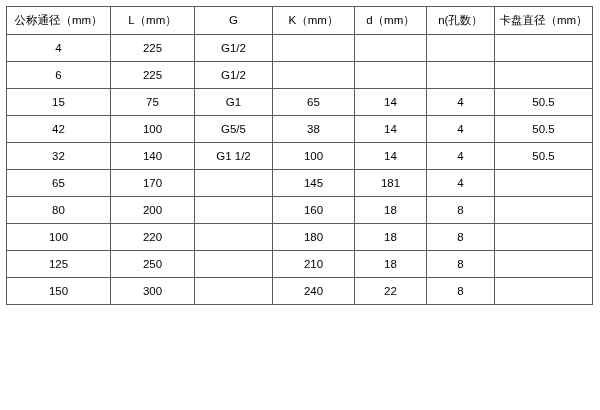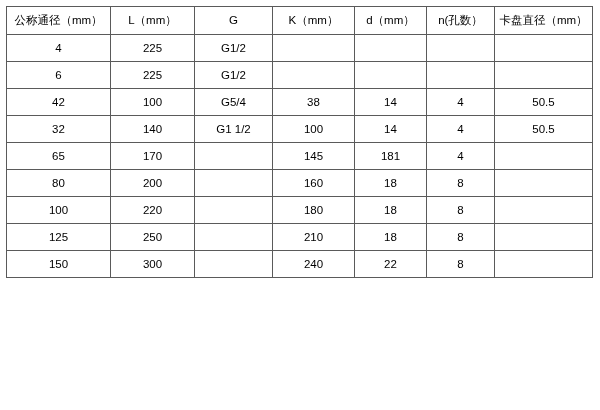--- a/index.html
+++ b/index.html
@@ -86,23 +86,32 @@
       <tr>
         <td>6</td>
         <td>225</td>
         <td>G1/2</td>
         <td class="empty"></td>
         <td class="empty"></td>
         <td class="empty"></td>
         <td class="empty"></td>
       </tr>
       <tr>
+        <td>15</td>
+        <td>75</td>
+        <td>G1</td>
+        <td>65</td>
+        <td>14</td>
+        <td>4</td>
+        <td>50.5</td>
+      </tr>
+      <tr>
         <td>42</td>
         <td>100</td>
-        <td>G5/4</td>
+        <td>G5/5</td>
         <td>38</td>
         <td>14</td>
         <td>4</td>
         <td>50.5</td>
       </tr>
       <tr>
         <td>32</td>
         <td>140</td>
         <td>G1 1/2</td>
         <td>100</td>

